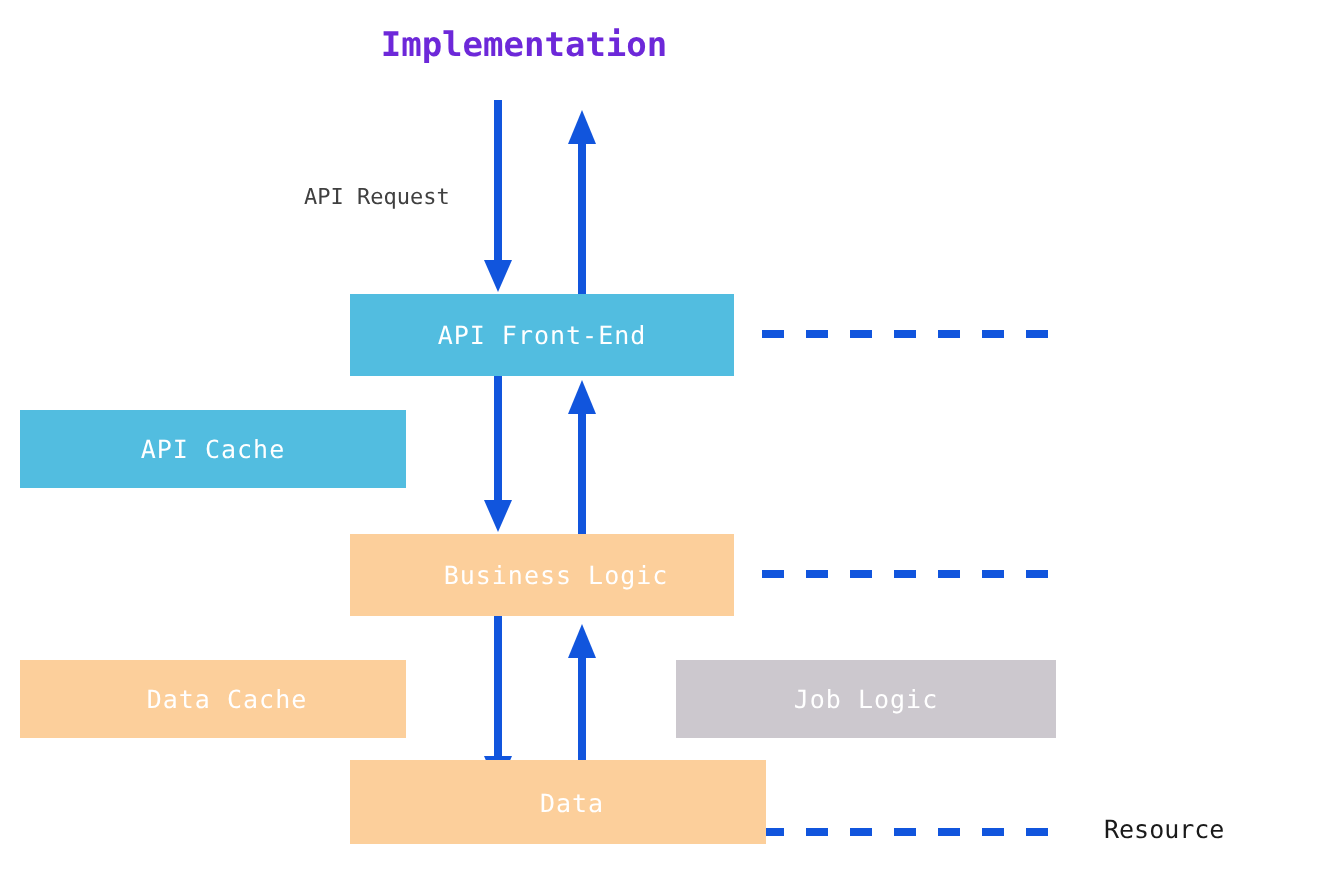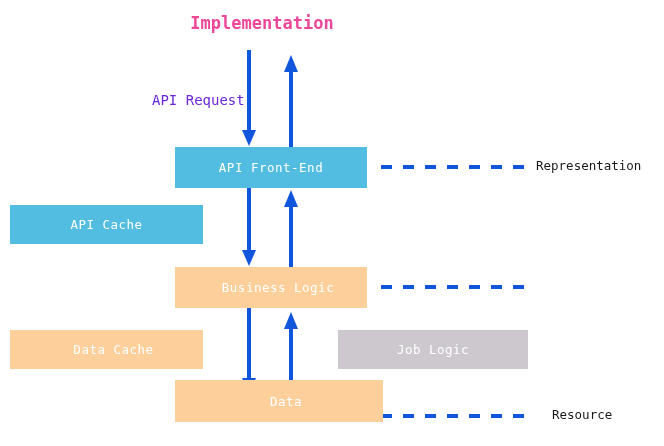--- a/index.html
+++ b/index.html
@@ -21,21 +21,21 @@
 
   
   .title {
     position: absolute;
     left: 0;
     top: 13px;
     width: 524px;
     text-align: center;
     font-size: 17px;
     font-weight: bold;
-    color: #ec4899;
+    color: #6d28d9;
     letter-spacing: 0px;
   }
 
   
   .box {
     position: absolute;
     box-sizing: border-box;
     display: flex;
     align-items: center;
     justify-content: center;
@@ -51,22 +51,22 @@
   .box-api-frontend  { left: 175px; top: 147px; width: 192px; height: 41px; }
   .box-api-cache     { left: 10px;  top: 205px; width: 193px; height: 39px; text-align: right; }
   .box-business      { left: 175px; top: 267px; width: 192px; height: 41px; }
   .box-data-cache    { left: 10px;  top: 330px; width: 193px; height: 39px; text-align: center; }
   .box-job-system    { left: 338px; top: 330px; width: 190px; height: 39px; }
   .box-data          { left: 175px; top: 380px; width: 208px; height: 42px; }
 
   
   .flow-label {
     position: absolute;
-    font-size: 14px;
-    color: #6d28d9;
+    font-size: 11px;
+    color: #404040;
     white-space: nowrap;
   }
   .flow-label-request  { left: 152px; top: 92px; }
   .flow-label-response { left: 299px; top: 92px; }
 
   
   .arrow {
     position: absolute;
     width: 20px;
   }
@@ -164,16 +164,15 @@
   <div class="box blue box-api-cache">API Cache</div>
 
   <div class="box peach box-business">Business Logic</div>
 
   <div class="box peach box-data-cache">Data Cache</div>
 
   <div class="box gray box-job-system">Job Logic</div>
 
   <div class="box peach box-data">Data</div>
 
-  <div class="side-label side-label-representation">Representation</div>
   <div class="side-label side-label-resource">Resource</div>
 
 </div>
 
 </body></html>

